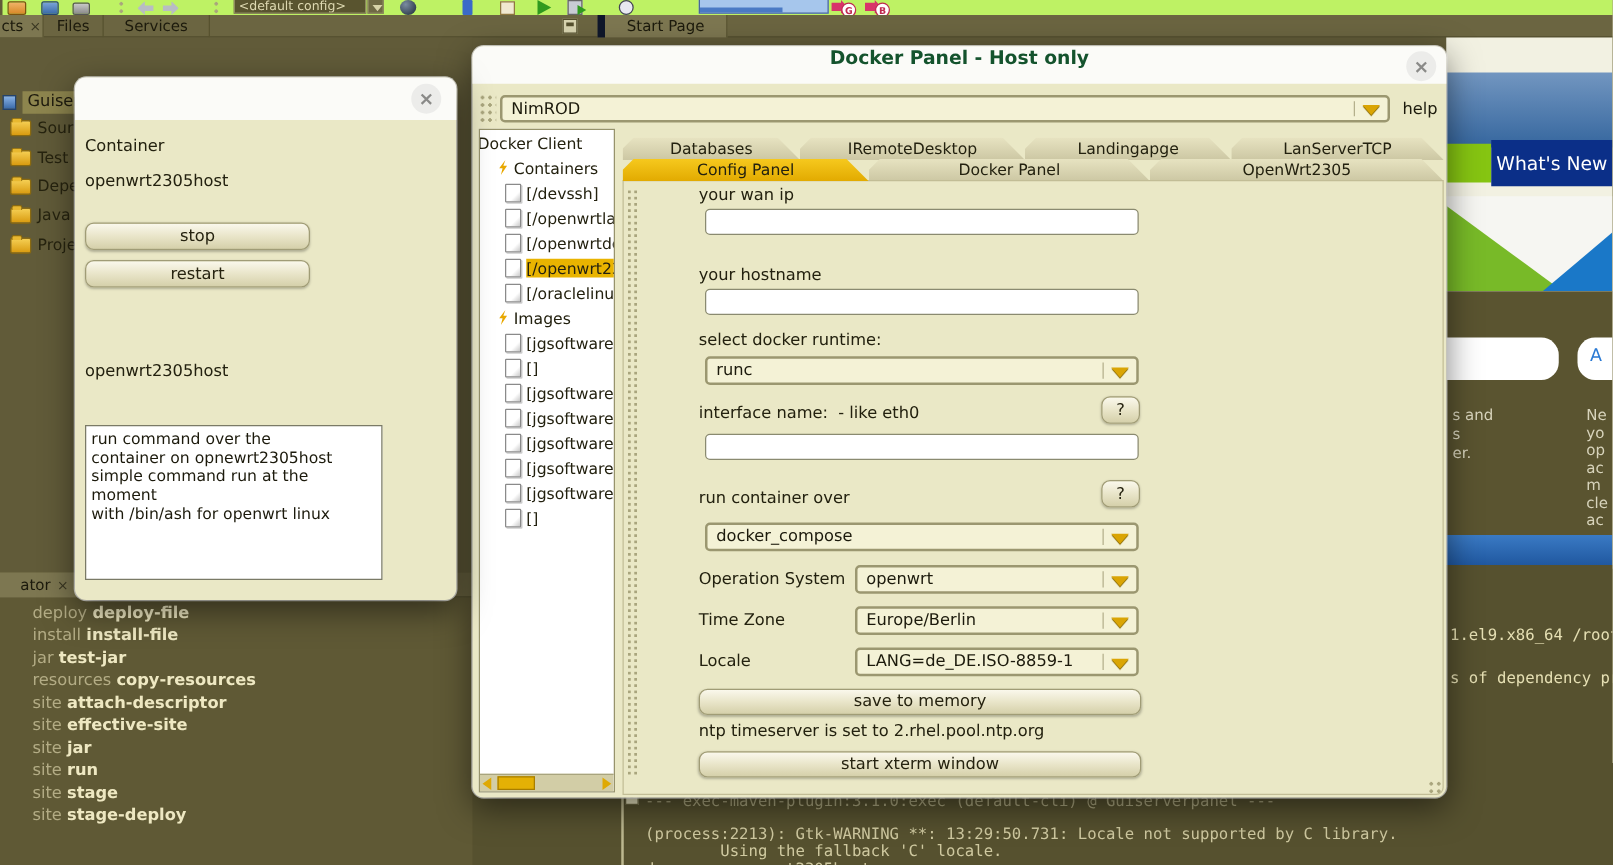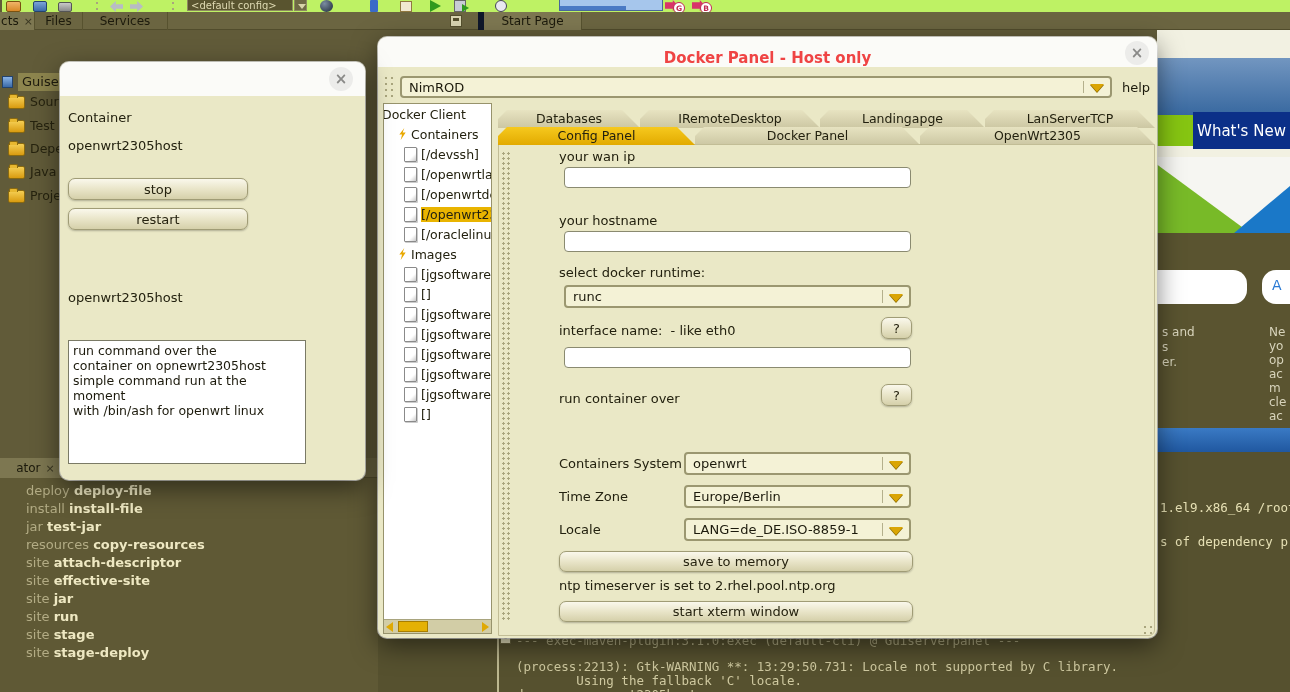--- a/index.html
+++ b/index.html
@@ -28,22 +28,22 @@
   .navitem{position:absolute;left:26px;font-size:13px;color:#b3ac85;white-space:pre}
   .navitem b{color:#eee8c2;font-weight:bold}
   
   .term{font-family:"DejaVu Sans Mono",monospace;font-size:12.5px;color:#cfc9a0;white-space:pre;position:absolute}
   
   .tri{position:absolute}
   
   .dlg{position:absolute;background:#eae8c6;border-radius:9px;
        box-shadow:0 8px 26px rgba(0,0,0,.5),0 0 0 1px rgba(255,255,255,.75)}
   .titlebar{position:absolute;left:0;top:0;right:0;height:30px;background:#fbfbf8;
-            border-radius:9px 9px 0 0;display:flex;align-items:flex-end;justify-content:center;
-            font-weight:bold;font-size:15px;color:#ef4444}
+            border-radius:9px 9px 0 0;display:flex;align-items:flex-start;justify-content:center;
+            font-weight:bold;font-size:15px;color:#14532d}
   .xbtn{position:absolute;width:24px;height:24px;border-radius:50%;background:#ececea;
         display:flex;align-items:center;justify-content:center;color:#8a8a88;
         font-size:15px;font-weight:bold;line-height:1}
   .btn{position:absolute;box-sizing:border-box;display:flex;align-items:center;justify-content:center;
        background:linear-gradient(180deg,#faf8ec,#e9e5c9 50%,#d5d0aa);
        border:1px solid #a09c76;border-radius:7px;font-size:13px;color:#262310;
        box-shadow:0 1px 2px rgba(0,0,0,.25)}
   .tin{position:absolute;box-sizing:border-box;background:#fff;border:1.5px solid #8a8a70;border-radius:4px}
   .combo{position:absolute;box-sizing:border-box;background:#f4f2d6;border:2px solid #9b9770;border-radius:4px;
          font-size:13px;color:#1c1a0c;padding:2px 32px 0 7px;white-space:nowrap;overflow:hidden}
@@ -313,22 +313,23 @@
 
     <div class="lbl" style="left:60px;top:120px">select docker runtime:</div>
     <div class="combo" style="left:65px;top:140px;width:347px;height:23px"><span>runc</span><span class="chev"></span></div>
 
     <div class="btn" style="left:382px;top:172px;width:31px;height:22px">?</div>
     <div class="lbl" style="left:60px;top:178px">interface name:  - like eth0</div>
     <div class="tin" style="left:65px;top:202px;width:347px;height:21px"></div>
 
     <div class="btn" style="left:382px;top:239px;width:31px;height:22px">?</div>
     <div class="lbl" style="left:60px;top:246px">run container over</div>
-
-    <div class="lbl" style="left:60px;top:311px">Containers System</div>
+    <div class="combo" style="left:65px;top:273px;width:347px;height:23px"><span>docker_compose</span><span class="chev"></span></div>
+
+    <div class="lbl" style="left:60px;top:311px">Operation System</div>
     <div class="combo" style="left:185px;top:307px;width:227px;height:23px"><span>openwrt</span><span class="chev"></span></div>
 
     <div class="lbl" style="left:60px;top:344px">Time Zone</div>
     <div class="combo" style="left:185px;top:340px;width:227px;height:23px"><span>Europe/Berlin</span><span class="chev"></span></div>
 
     <div class="lbl" style="left:60px;top:377px">Locale</div>
     <div class="combo" style="left:185px;top:373px;width:227px;height:23px"><span>LANG=de_DE.ISO-8859-1</span><span class="chev"></span></div>
 
     <div class="btn" style="left:60px;top:406px;width:354px;height:21px">save to memory</div>
     <div class="lbl" style="left:60px;top:433px">ntp timeserver is set to 2.rhel.pool.ntp.org</div>

